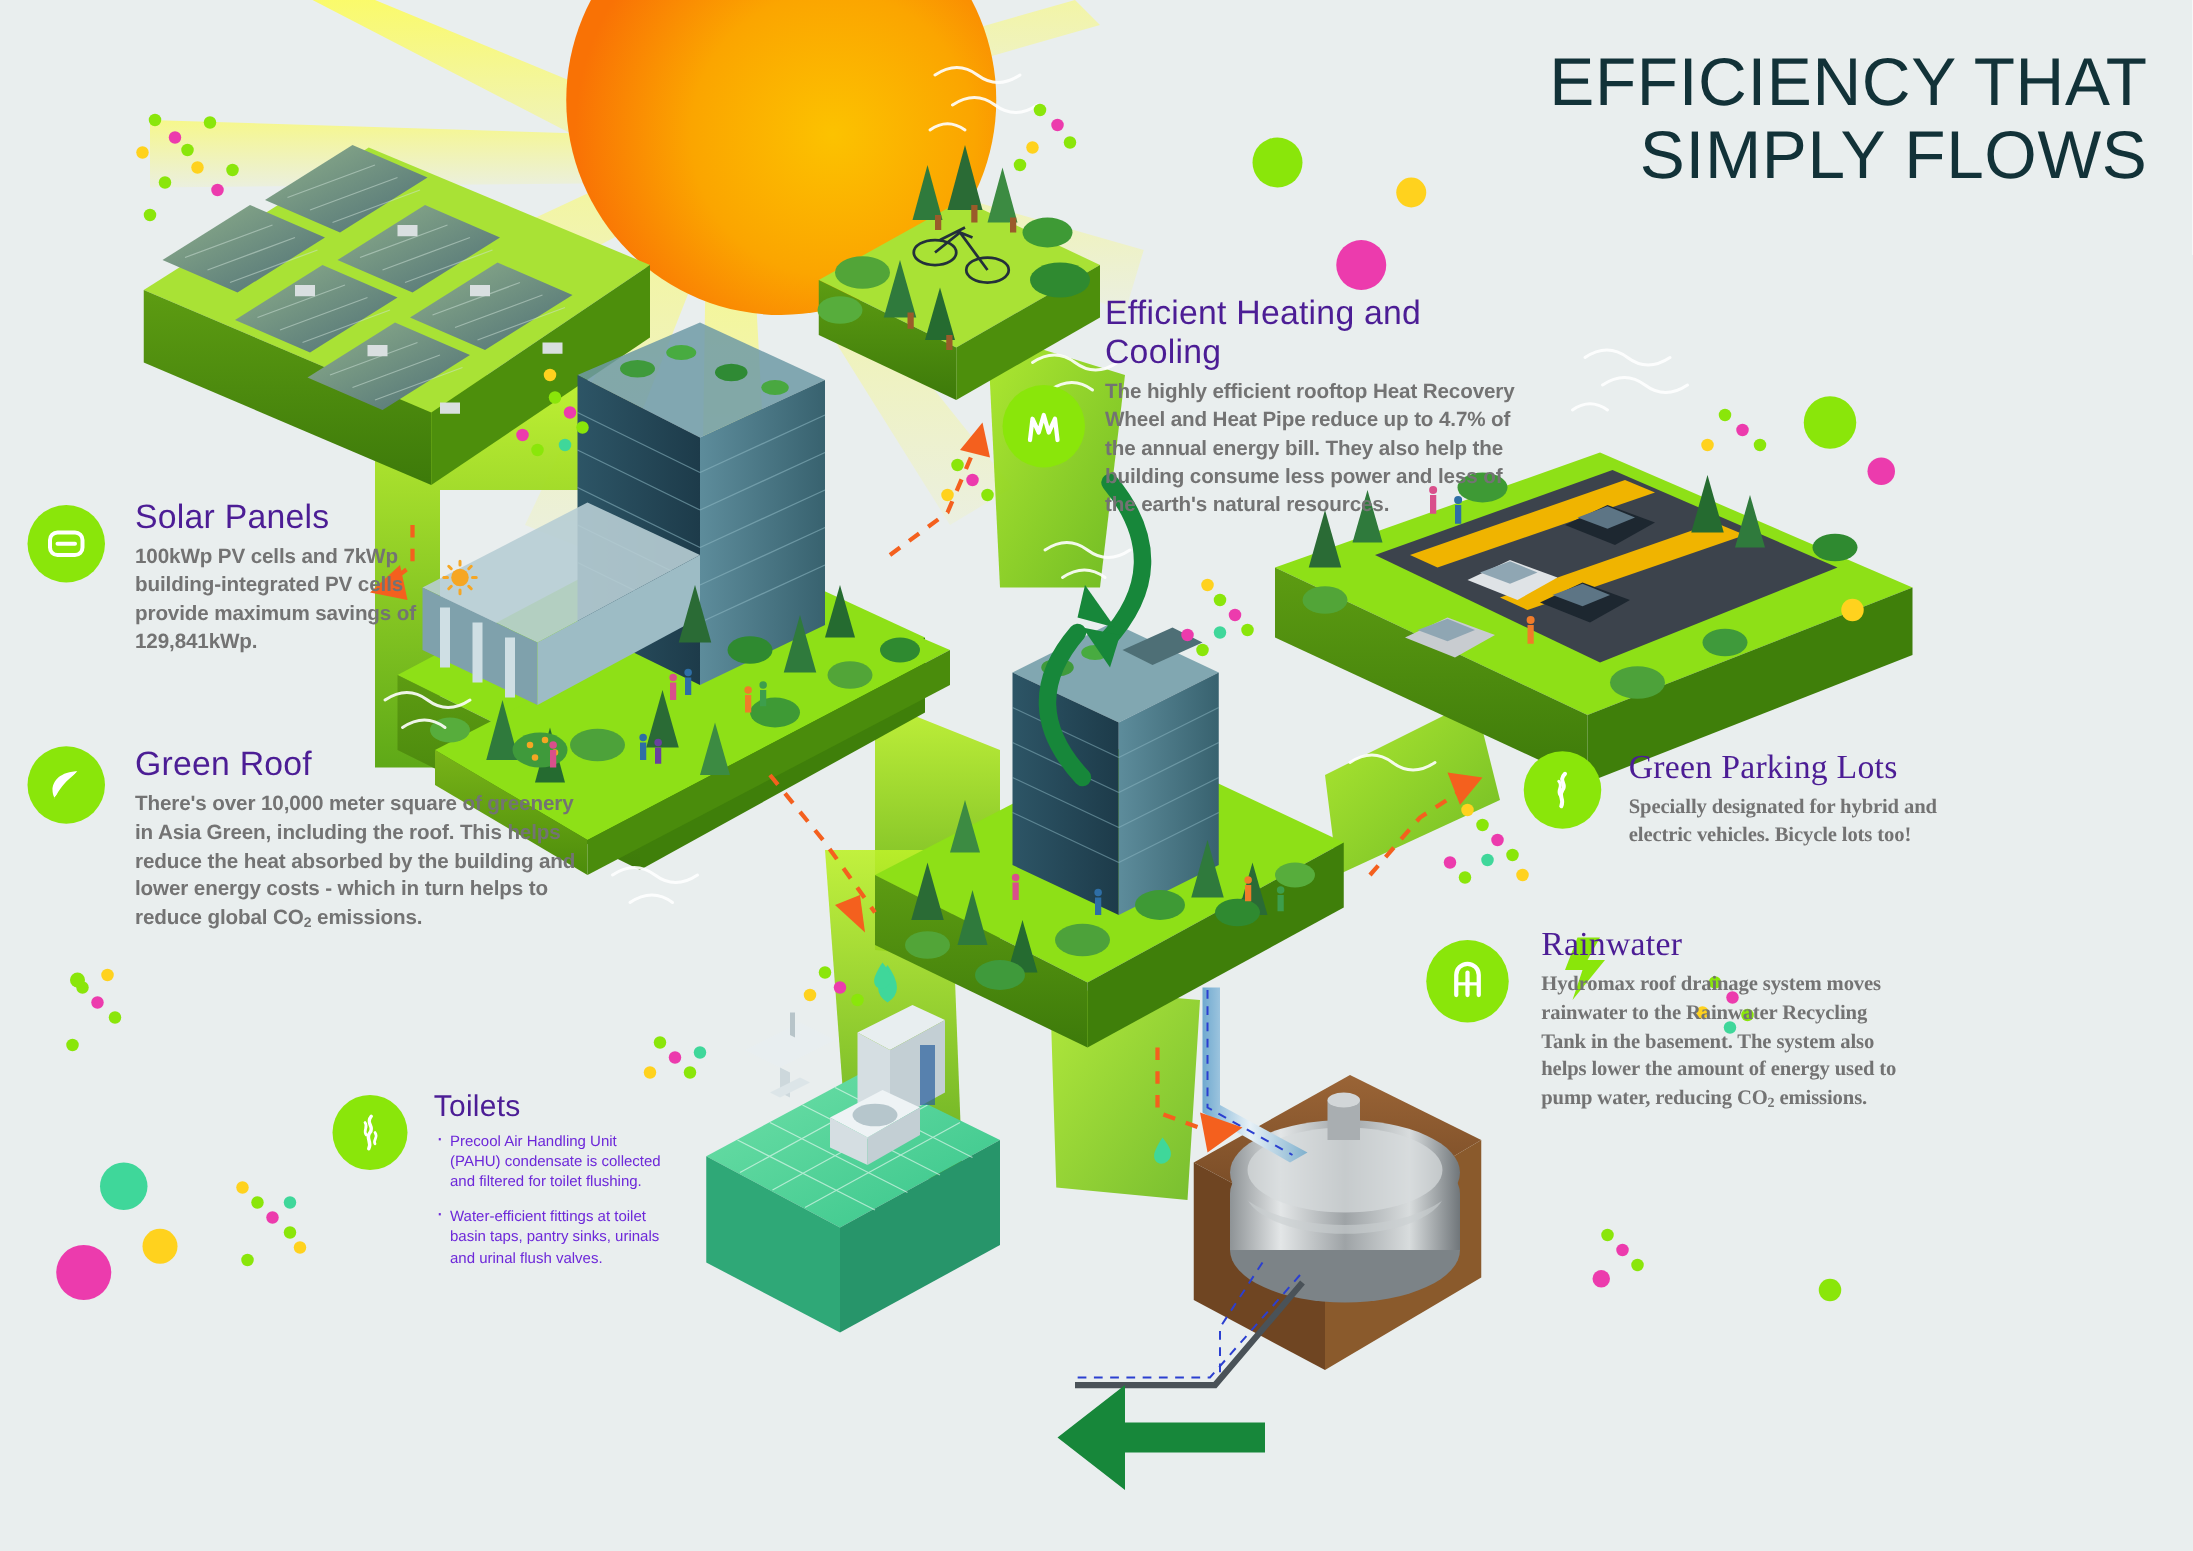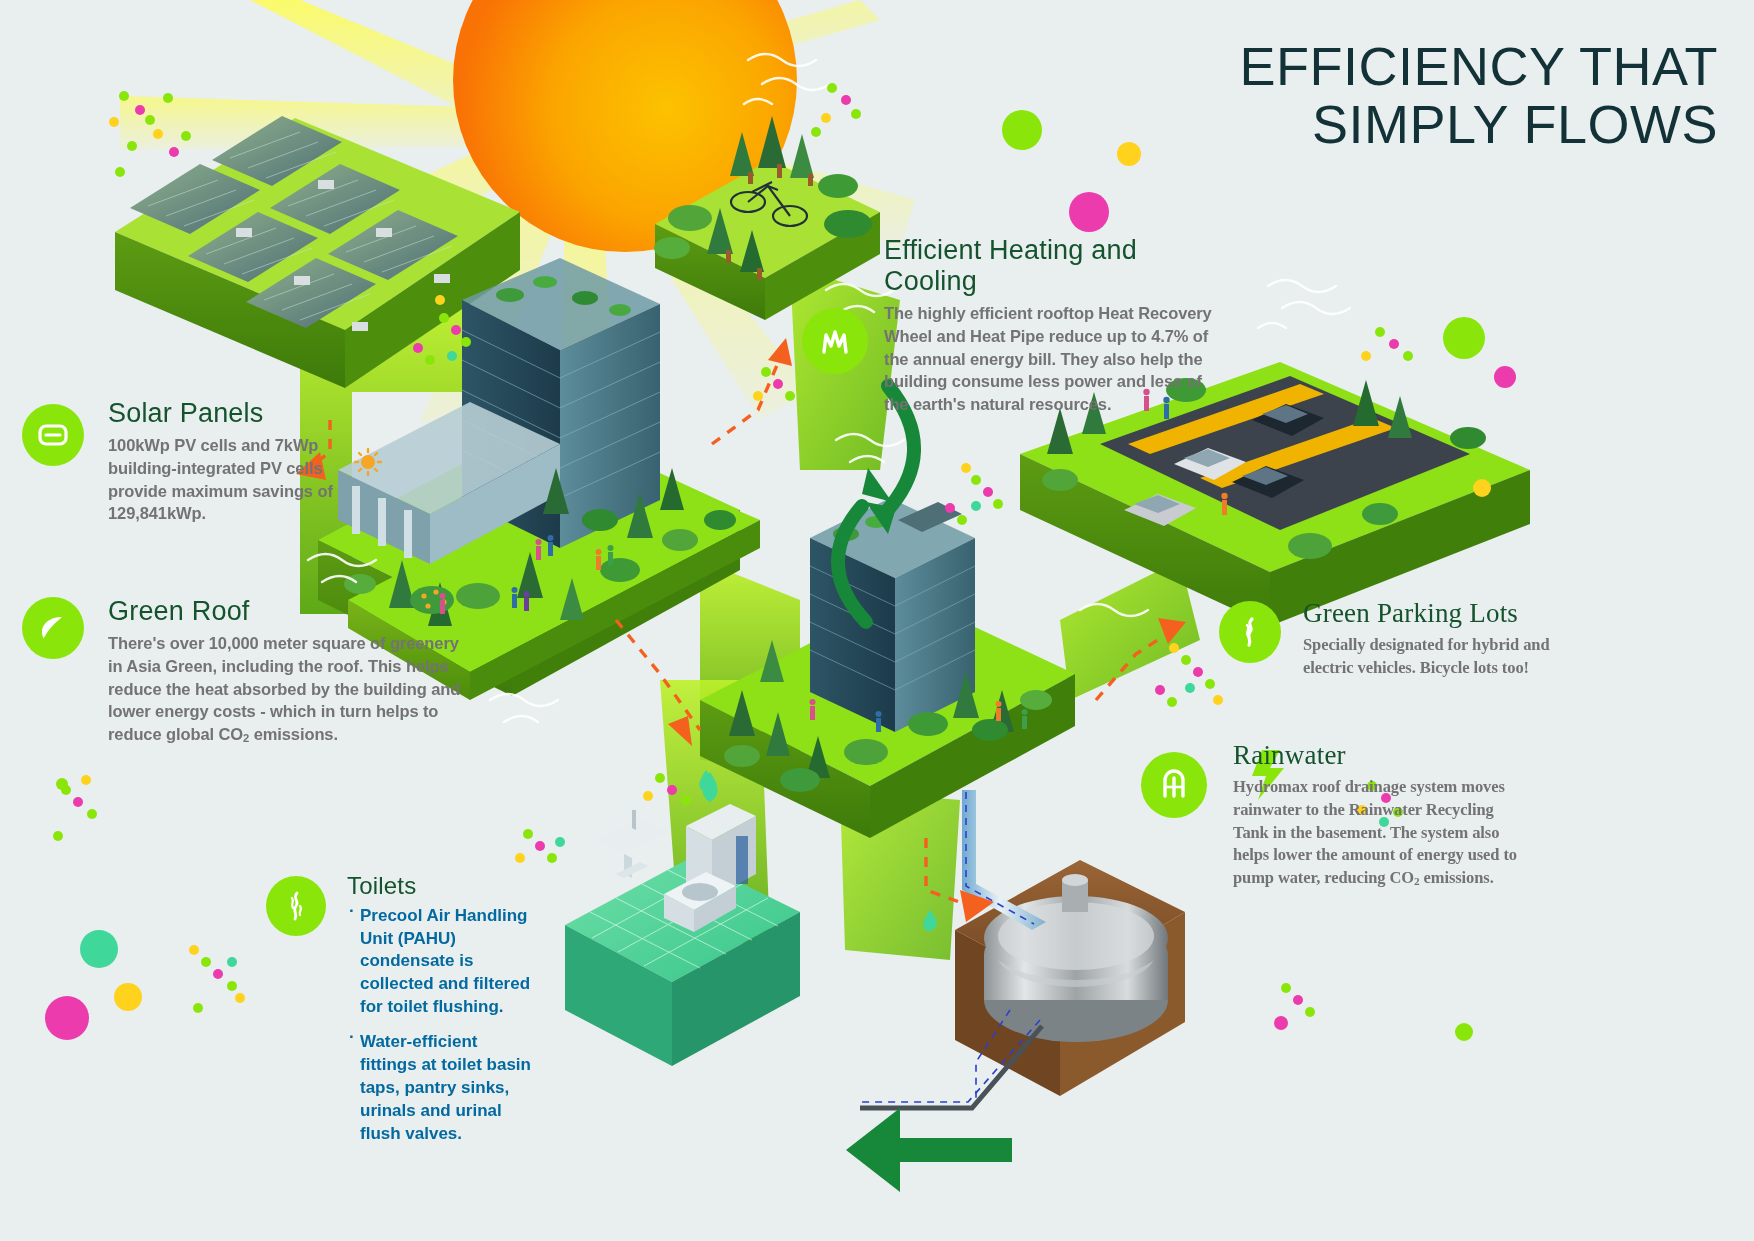--- a/index.html
+++ b/index.html
@@ -23,31 +23,31 @@
   .headline {
     position:absolute; right:36px; top:38px;
     text-align:right;
     font-size:54px; line-height:1.07;
     letter-spacing:0.5px;
     color:#123238; font-weight:400;
     white-space:pre-line;
   }
   .block { position:absolute; }
   .block h2 {
-    font-size:27px; font-weight:400; color:#14532d;
+    font-size:27px; font-weight:400; color:#4c1d95;
     line-height:1.15; margin-bottom:5px; letter-spacing:.2px;
   }
   .block p {
     font-size:16.5px; line-height:1.38; color:#737373;
     font-weight:700; letter-spacing:-0.1px;
   }
   .block ul { list-style:none; }
   .block li {
-    font-size:17px; line-height:1.35; color:#0369a1;
-    font-weight:700; position:relative; padding-left:13px;
+    font-size:12px; line-height:1.35; color:#6d28d9;
+    font-weight:400; position:relative; padding-left:13px;
     margin-bottom:12px;
   }
   .block li:before {
     content:"\00B7"; position:absolute; left:2px; top:-3px;
     font-size:17px; line-height:1;
   }
   sub { font-size:.68em; vertical-align:-.22em; }
 
   
   .badge {

